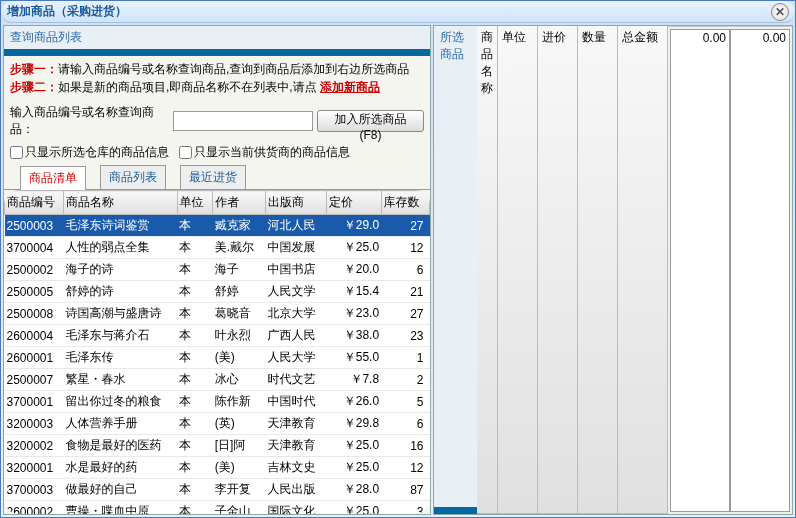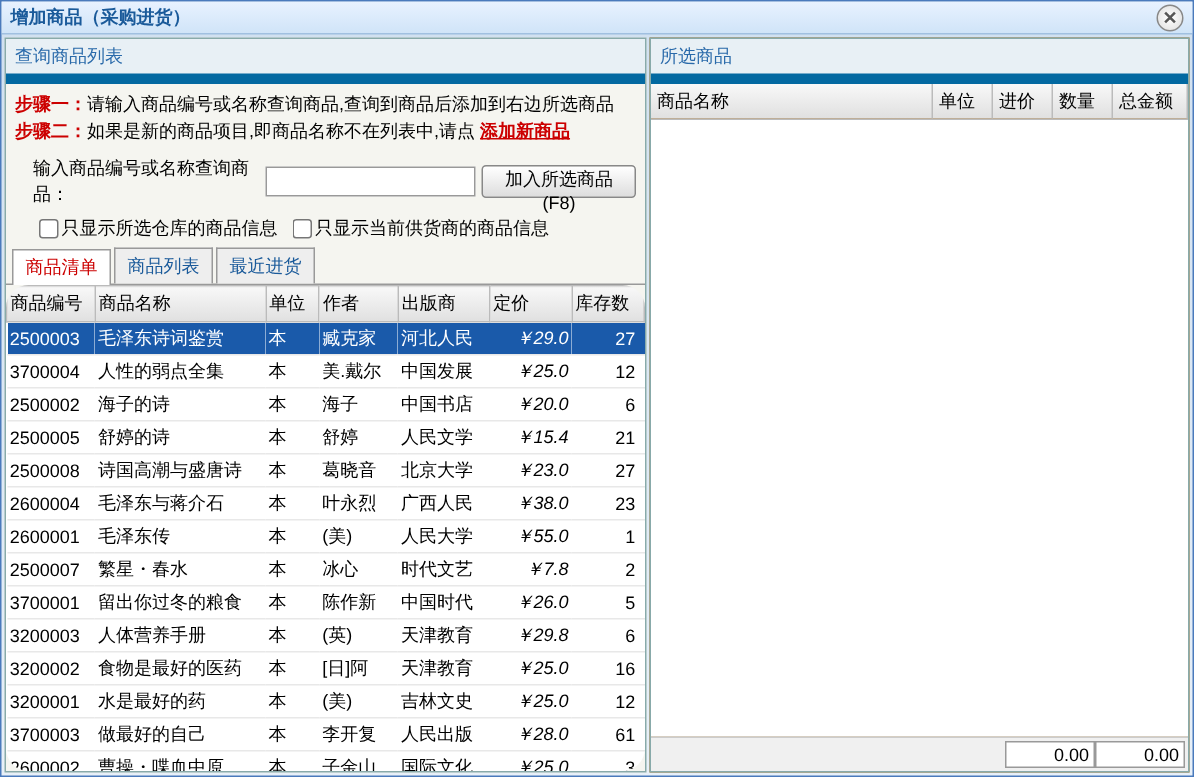--- a/index.html
+++ b/index.html
@@ -1,40 +1,40 @@
 <!DOCTYPE html>
 <html><head>
   <meta charset="utf-8">
   <style>
     * { box-sizing: border-box; margin: 0; padding: 0; font-family: "SimSun", "宋体", sans-serif; font-size: 12px; }
     body { width: 796px; height: 518px; background: linear-gradient(#d0e0f0, #e8f0f8); border: 1px solid #4a7abc; }
-    .titlebar { height: 22px; background: linear-gradient(#e8f2ff, #d0e4f8); border-bottom: 1px solid #a0c0e0; display: flex; align-items: center; padding: 4px 6px; justify-content: space-between; }
+    .titlebar { height: 22px; background: linear-gradient(#e8f2ff, #d0e4f8); border-bottom: 1px solid #a0c0e0; display: flex; align-items: center; padding: 4px 6px; justify-content: space-between; border-radius: 11px; }
     .titlebar-text { color: #1a5a9a; font-weight: bold; }
     .close-btn { width: 18px; height: 18px; border-radius: 50%; border: 1px solid #888; display: flex; align-items: center; justify-content: center; cursor: pointer; background: radial-gradient(#fff, #ddd); color: #555; font-weight: bold; }
     .main { display: flex; height: calc(100% - 22px); }
     .left-panel { width: 428px; border: 1px solid #8aa; margin: 2px; background: #f5f5f0; display: flex; flex-direction: column; }
-    .right-panel { flex: 1; border: 1px solid #8aa; margin: 2px 2px 2px 0; background: #a16207; display: flex; flex-direction: column; }
+    .right-panel { flex: 1; border: 1px solid #8aa; margin: 2px 2px 2px 0; background: #0369a1; display: flex; flex-direction: row; }
     .panel-title { padding: 3px 6px; color: #2a6aaa; background: #e8f0f5; border-bottom: 7px solid #0369a1; }
     .instructions { padding: 4px 6px; line-height: 18px; }
     .step1-label, .step2-label { color: #c00; font-weight: bold; margin-top: 16px; }
     .add-new-link { color: #c00; font-weight: bold; text-decoration: underline; cursor: pointer; }
-    .search-row { padding: 4px 6px; display: flex; align-items: center; gap: 4px; margin-left: 12px; }
+    .search-row { padding: 4px 6px; display: flex; align-items: center; gap: 4px; }
     .search-input { width: 140px; height: 20px; border: 1px solid #999; padding: 0 3px; }
     .add-btn { height: 22px; padding: 0 8px; border: 1px solid #888; background: linear-gradient(#fff, #ddd); border-radius: 3px; cursor: pointer; }
-    .filter-row { padding: 2px 22px; display: flex; gap: 10px; align-items: flex-end; }
+    .filter-row { padding: 2px 6px; display: flex; gap: 10px; align-items: flex-end; }
     .filter-row label { display: flex; align-items: center; gap: 2px; }
     .tabs { display: flex; padding: 2px 4px 0; border-bottom: 1px solid #999; }
-    .tab { padding: 3px 8px; border: 1px solid #999; border-bottom: none; margin-right: 2px; background: #eee; cursor: pointer; color: #1a5a9a; }
+    .tab { padding: 3px 8px; border: 1px solid #999; border-bottom: none; margin-right: 2px; background: #eee; cursor: pointer; color: #1a5a9a; margin-left: 12px; }
     .tab.active { background: #fff; color: #c00; position: relative; top: 1px; }
     .table-wrap { flex: 1; overflow: auto; background: #fff; border-radius: 15px; }
     table { width: 100%; border-collapse: collapse; table-layout: fixed; }
     th { background: linear-gradient(#f8f8f8, #e0e0e0); border: 1px solid #bbb; padding: 3px 2px; font-weight: normal; text-align: left; white-space: nowrap; overflow: hidden; }
     td { border-bottom: 1px solid #e8e8e8; padding: 2px; white-space: nowrap; overflow: hidden; }
     tr.selected td { background: #1a5aaa; color: #fff; }
-    .col-price { text-align: right; font-style: italic; }
+    .col-price { text-align: right; }
     .col-stock { text-align: right; padding-right: 6px; }
     .right-header { display: flex; background: linear-gradient(#f8f8f8, #e0e0e0); border-bottom: 1px solid #bbb; }
     .right-header div { padding: 3px 4px; border-right: 1px solid #bbb; }
     .right-body { flex: 1; background: #fff; }
     .totals-row { display: flex; justify-content: flex-end; padding: 2px; background: #f0f0f0; border-top: 1px solid #ccc; }
     .total-box { width: 60px; border: 1px solid #999; background: #fff; text-align: right; padding: 1px 3px; margin-left: 0; }
     .bottom-buttons { display: flex; justify-content: space-around; padding: 6px 4px; background: #e8f0f5; border-top: 1px solid #ccc; }
     .bbtn { padding: 3px 8px; border: 1px solid #888; background: linear-gradient(#fff, #ddd); border-radius: 3px; cursor: pointer; }
     .bbtn.ok { font-weight: bold; }
   </style>
@@ -209,21 +209,21 @@
               <td class="col-price">￥25.0</td>
               <td class="col-stock">12</td>
             </tr>
             <tr>
               <td>3700003</td>
               <td>做最好的自己</td>
               <td>本</td>
               <td>李开复</td>
               <td>人民出版</td>
               <td class="col-price">￥28.0</td>
-              <td class="col-stock">61</td>
+              <td class="col-stock">87</td>
             </tr>
             <tr>
               <td>2600002</td>
               <td>曹操・喋血中原</td>
               <td>本</td>
               <td>子金山</td>
               <td>国际文化</td>
               <td class="col-price">￥25.0</td>
               <td class="col-stock">3</td>
             </tr>

